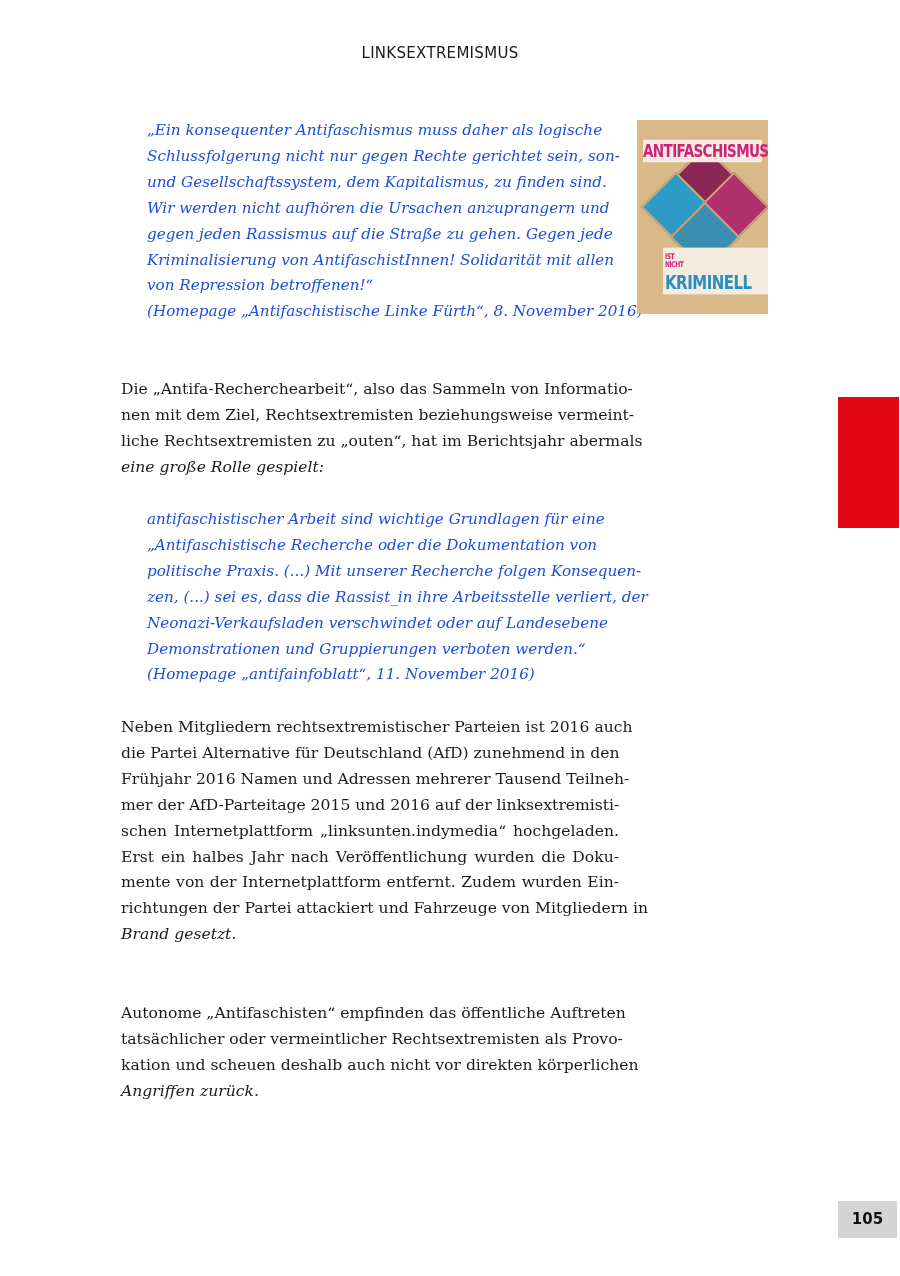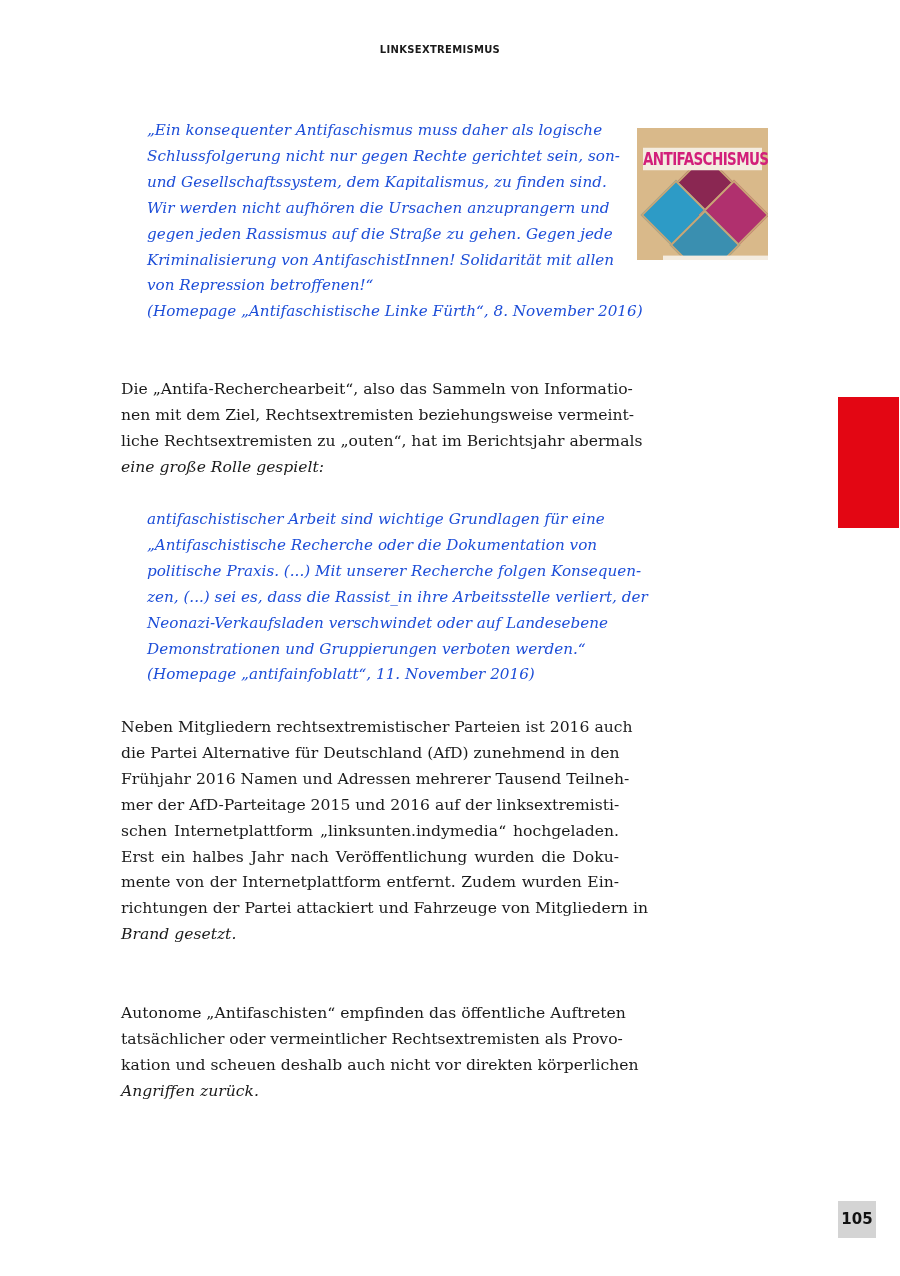--- a/index.html
+++ b/index.html
@@ -2,56 +2,56 @@
 <html><head>
 <meta charset="utf-8">
 <style>
   html, body { margin: 0; padding: 0; }
   body {
     width: 900px; height: 1276px; background: #ffffff; position: relative; overflow: hidden;
     font-family: "DejaVu Serif", serif; color: #1a1a1a;
   }
   .running-head {
     position: absolute; top: 44px; left: 0; width: 880px; text-align: center;
-    font-family: "DejaVu Sans", sans-serif; font-size: 10px; letter-spacing: 0.3px; color: #1a1a1a; font-weight: bold;
+    font-family: "DejaVu Sans", sans-serif; font-size: 15px; letter-spacing: 0.3px; color: #1a1a1a;
   }
   .quote {
     position: absolute; left: 147px; width: 446px;
     font-family: "DejaVu Serif", serif; font-style: italic; font-size: 15.2px; line-height: 25.9px;
     text-align: justify; color: #1d4ed8;
   }
   .quote .line { display: block; text-align: justify; text-align-last: justify; white-space: nowrap; }
   .quote .line.last { text-align-last: left; }
   .body-p {
     position: absolute; left: 121px; width: 498px;
     font-family: "DejaVu Serif", serif; font-size: 15.6px; line-height: 25.9px; color: #1a1a1a;
   }
   .body-p .line { display: block; text-align: justify; text-align-last: justify; white-space: nowrap; }
   .body-p .line.last { text-align-last: left; font-style: italic; }
   .book-cover {
-    position: absolute; left: 637px; top: 128px; width: 131px; height: 132px;
+    position: absolute; left: 637px; top: 120px; width: 131px; height: 194px;
     background: #d9b98a; overflow: hidden;
   }
   .cover-title {
     position: absolute; top: 22px; left: 6px; width: 119px; text-align: center;
     font-family: "DejaVu Sans", sans-serif; font-weight: bold; font-size: 13.5px; letter-spacing: -0.6px;
     color: #d21f7a; background: #f4ece0; padding: 1px 0; transform: scaleY(1.25);
   }
   .cover-sub {
     position: absolute; top: 133px; left: 26px; font-family: "DejaVu Sans", sans-serif;
     font-weight: bold; color: #2a8fc0; font-size: 15px; letter-spacing: -0.5px; background: #f4ece0; padding: 0 2px;
     transform: scaleY(1.3);
   }
   .cover-sub small { font-size: 6px; color: #d21f7a; vertical-align: middle; margin-right: 3px; line-height: 6px; display: inline-block; width: 12px; }
   .diamond { position: absolute; width: 46px; height: 46px; transform: rotate(45deg); border: 2px solid #c9a676; }
   .side-tab {
     position: absolute; left: 838px; top: 397px; width: 61px; height: 131px; background: #e30613;
   }
   .page-number {
-    position: absolute; left: 838px; top: 1201px; width: 38px; height: 37px; background: #d4d4d4;
+    position: absolute; left: 838px; top: 1201px; width: 59px; height: 37px; background: #d4d4d4;
     font-family: "DejaVu Sans", sans-serif; font-weight: bold; font-size: 15px; text-align: center;
     line-height: 37px; color: #111;
   }
 </style>
 </head>
 <body>
 
 <div class="running-head">LINKSEXTREMISMUS</div>
 
 <div class="quote" style="top:118px;">

